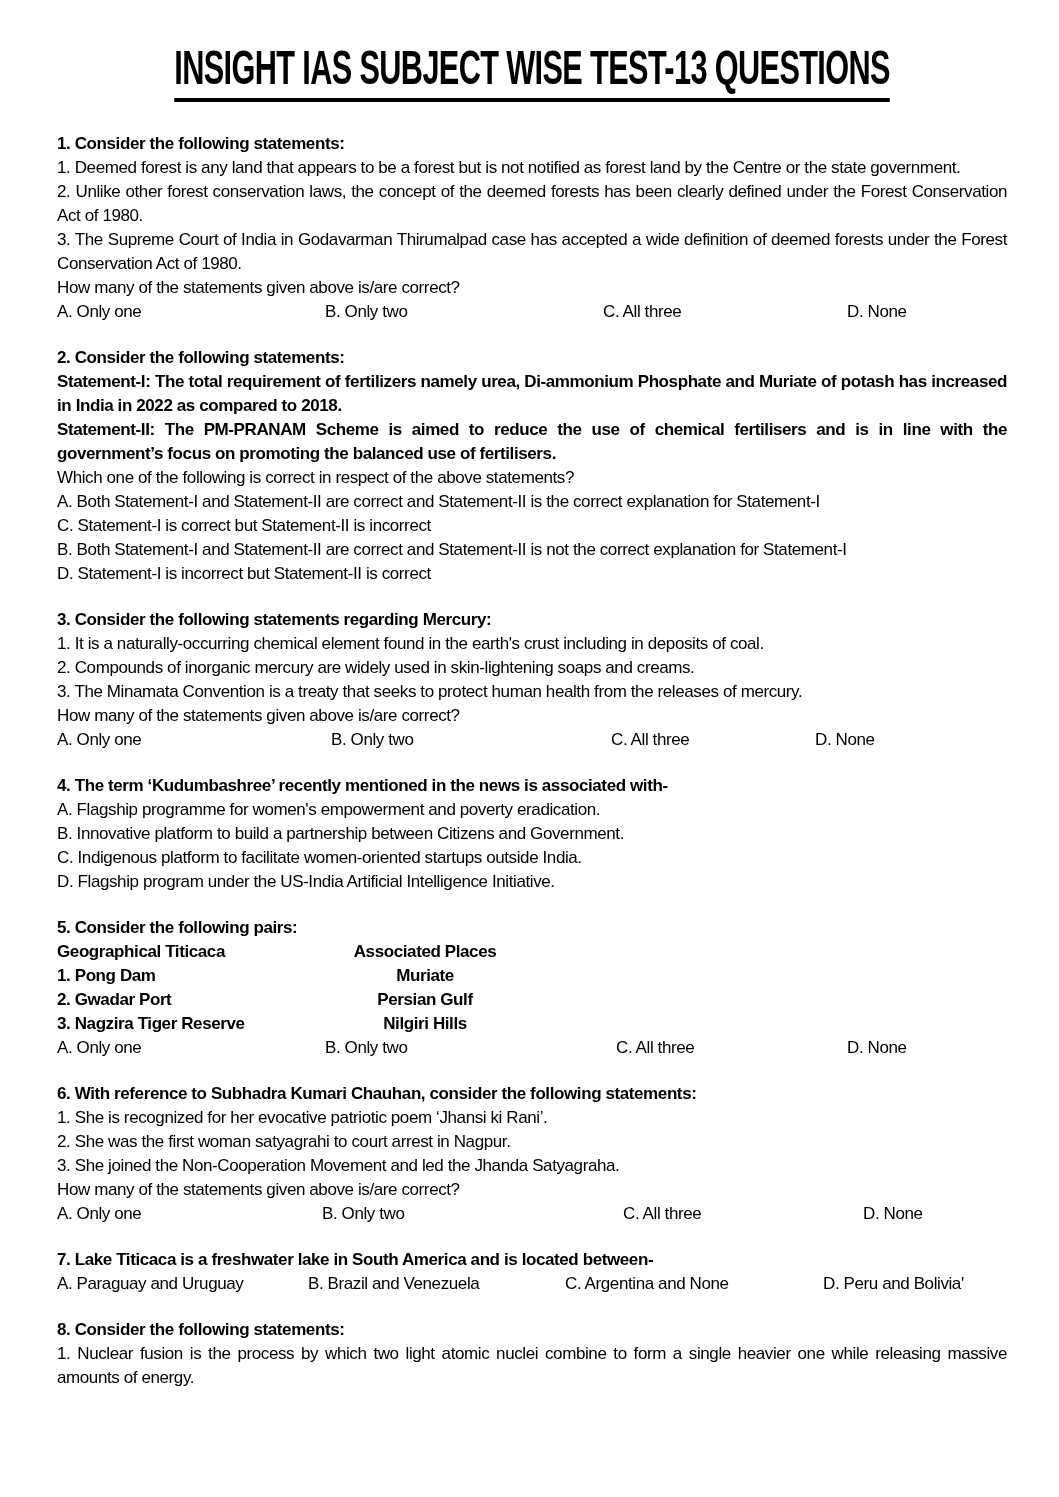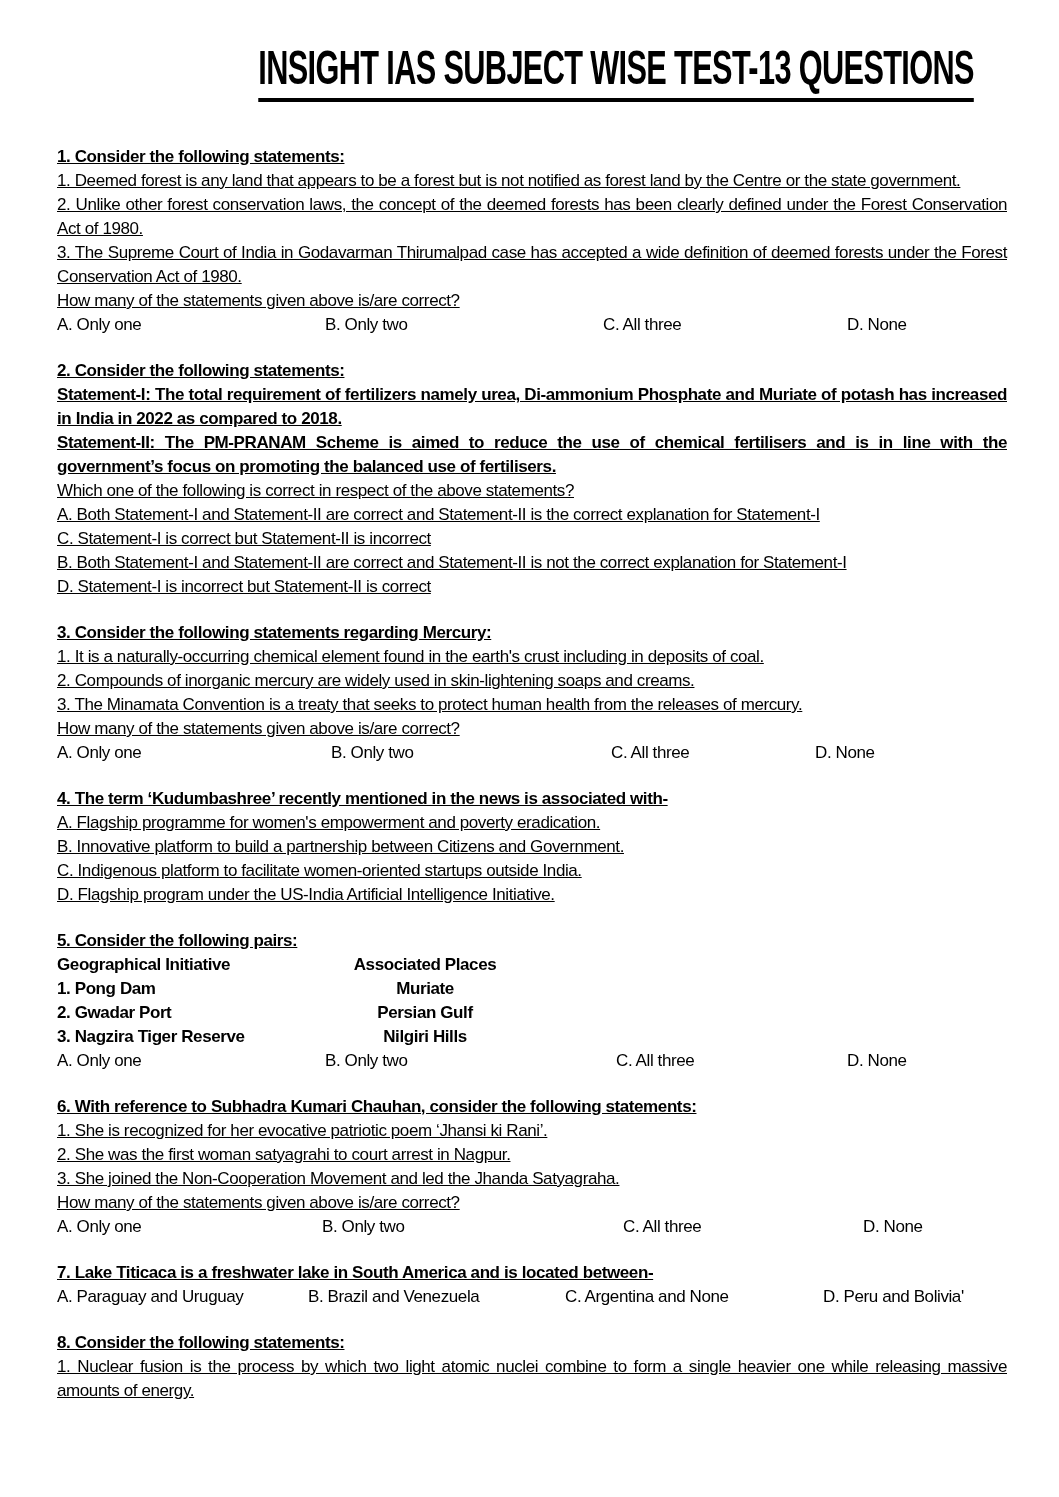--- a/index.html
+++ b/index.html
@@ -12,36 +12,36 @@
     color: #000000;
     font-family: "Liberation Sans", sans-serif;
     font-size: 17px;
     line-height: 24px;
     letter-spacing: -0.4px;
     padding: 0 52px 0 57px;
     overflow: hidden;
   }
   .title-wrap {
     display: flex;
-    justify-content: flex-start;
+    justify-content: center;
     margin-top: 44px;
-    margin-bottom: 43px;
+    margin-bottom: 30px;
   }
   .doc-title {
     flex: 0 0 auto;
     white-space: nowrap;
     font-weight: bold;
     font-size: 48px;
     line-height: 1;
     letter-spacing: -1px;
     padding-bottom: 6px;
     border-bottom: 4px solid #000000;
     transform: scaleX(0.64);
   }
-  .question { margin-bottom: 22px; text-decoration: underline; }
+  .question { margin-bottom: 22px; }
   .q-heading { font-weight: bold; }
   .para { text-align: justify; }
   .para-bold { font-weight: bold; text-align: justify; }
   .line { }
   .option-line { white-space: nowrap; }
   .options-row { position: relative; height: 24px; }
   .options-row span { position: absolute; top: 0; white-space: nowrap; }
   .pairs-row { position: relative; height: 24px; font-weight: bold; }
   .pair-left { position: absolute; left: 0; top: 0; white-space: nowrap; }
   .pair-right { position: absolute; left: 243px; top: 0; width: 250px; text-align: center; white-space: nowrap; }
@@ -98,21 +98,21 @@
     <div class="line q-heading">4. The term ‘Kudumbashree’ recently mentioned in the news is associated with-</div>
     <div class="option-line">A. Flagship programme for women's empowerment and poverty eradication.</div>
     <div class="option-line">B. Innovative platform to build a partnership between Citizens and Government.</div>
     <div class="option-line">C. Indigenous platform to facilitate women-oriented startups outside India.</div>
     <div class="option-line">D. Flagship program under the US-India Artificial Intelligence Initiative.</div>
   </div>
 
   <div class="question">
     <div class="line q-heading">5. Consider the following pairs:</div>
     <div class="pairs-row">
-      <span class="pair-left">Geographical Initiative</span>
+      <span class="pair-left">Geographical Titicaca</span>
       <span class="pair-right">Associated Places</span>
     </div>
     <div class="pairs-row">
       <span class="pair-left">1. Pong Dam</span>
       <span class="pair-right">Muriate</span>
     </div>
     <div class="pairs-row">
       <span class="pair-left">2. Gwadar Port</span>
       <span class="pair-right">Persian Gulf</span>
     </div>

